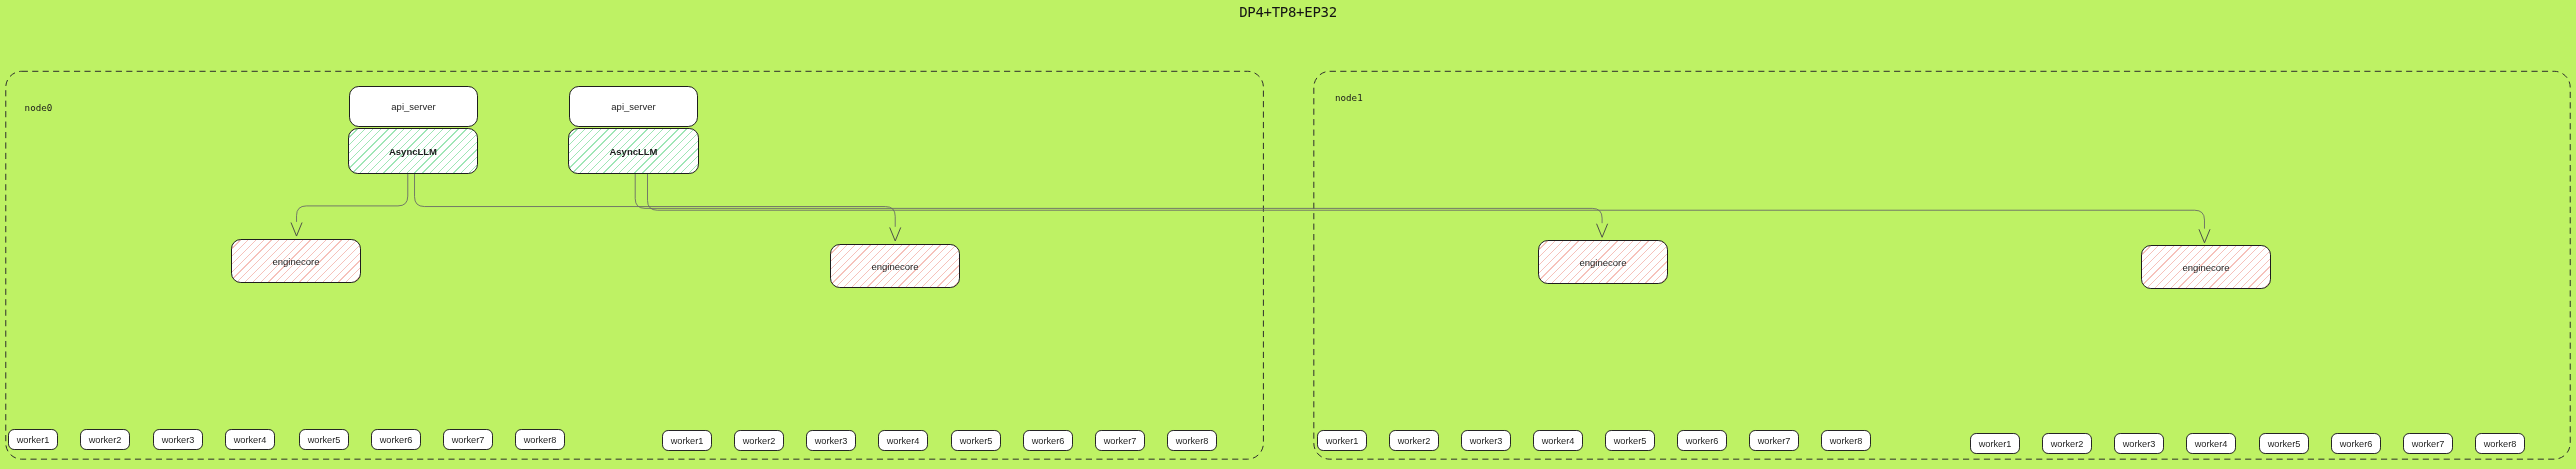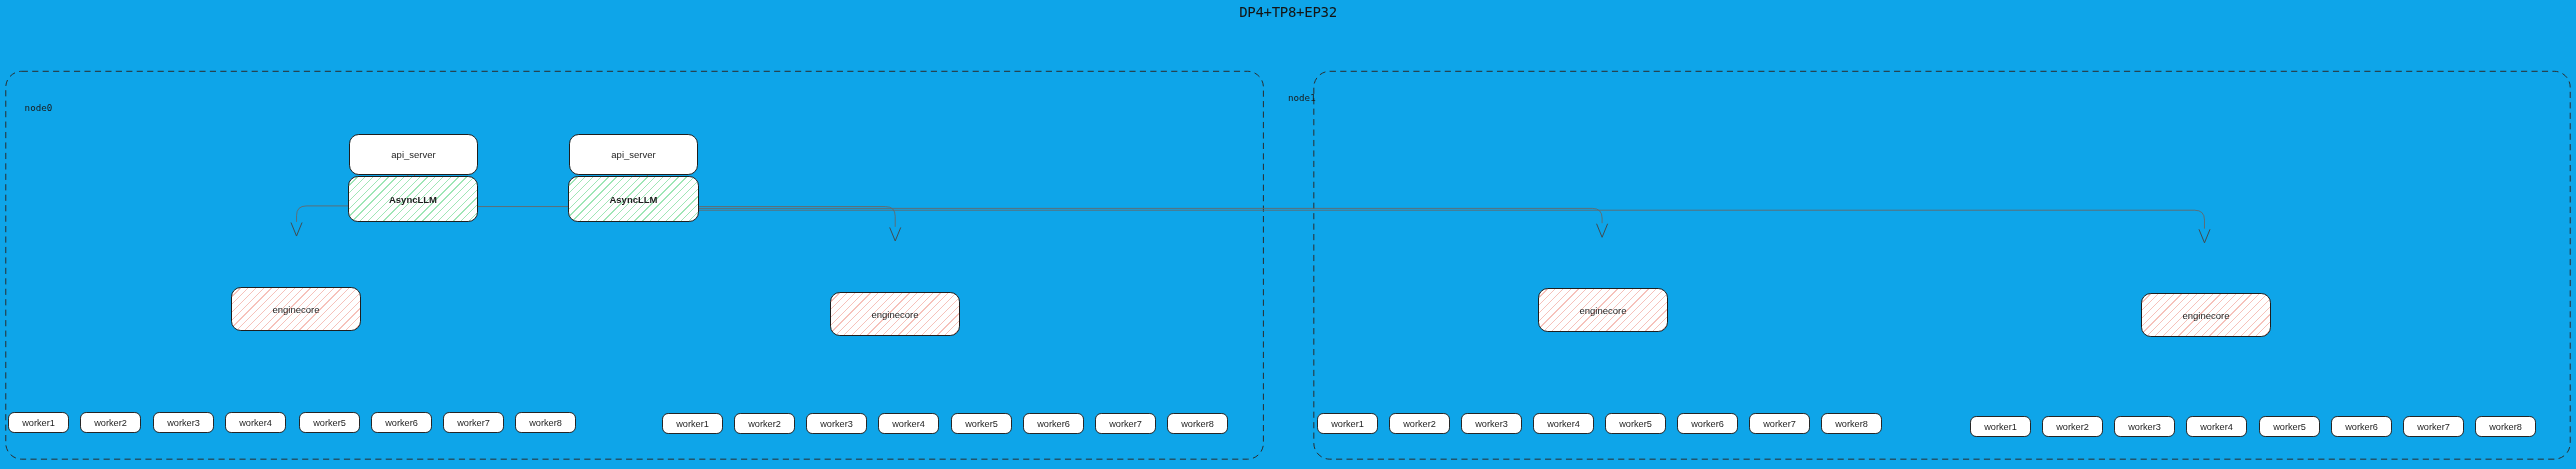--- a/index.html
+++ b/index.html
@@ -4,53 +4,53 @@
 <style>
   :root{
     --green-hatch:#9fe6b6;
     --red-hatch:#f6c2bb;
     --connector:#666666;
     --box-border:#1e1e1e;
     --node-border:#2b2b2b;
   }
   *{box-sizing:border-box;margin:0;padding:0;}
   body{background:#ffffff;font-family:"Liberation Sans",sans-serif;}
-  .canvas{position:relative;width:2576px;height:469px;background:#0ea5e9;overflow:hidden;}
+  .canvas{position:relative;width:2576px;height:469px;background:#bef264;overflow:hidden;}
   .title{
     position:absolute;left:0;right:0;top:3.7px;text-align:center;
     font-family:"DejaVu Sans Mono",monospace;font-size:14px;font-weight:500;
     color:#141414;letter-spacing:-0.3px;
   }
   .node-label{
     position:absolute;font-family:"DejaVu Sans Mono",monospace;
     font-size:9.2px;font-weight:500;color:#1b1b1b;
   }
   svg.overlay{position:absolute;left:0;top:0;width:2576px;height:469px;}
   .node-rect{fill:none;stroke:var(--node-border);stroke-width:1.6;stroke-dasharray:10 7;}
   .connector{fill:none;stroke:var(--connector);stroke-width:1.4;}
   .arrowhead{fill:none;stroke:#444444;stroke-width:1.5;stroke-linejoin:miter;}
   .box{
     position:absolute;display:flex;align-items:center;justify-content:center;
     border:1.2px solid var(--box-border);border-radius:9.8px;background:#ffffff;
-    font-size:9.5px;color:#1c1c1c;margin-top:48px;
+    font-size:9.5px;color:#1c1c1c;
   }
   .hatch-green{
     background-color:#ffffff;
     background-image:repeating-linear-gradient(135deg,var(--green-hatch) 0 1px,transparent 1px 5.5px);
     font-weight:bold;
   }
   .hatch-red{
     background-color:#ffffff;
     background-image:repeating-linear-gradient(135deg,var(--red-hatch) 0 0.9px,transparent 0.9px 5.5px);
   }
   .worker{
-    position:absolute;width:61px;height:21px;
+    position:absolute;width:50px;height:21px;
     display:flex;align-items:center;justify-content:center;
     border:1.2px solid #252525;border-radius:6.2px;background:#ffffff;
-    font-size:9.2px;color:#1c1c1c;
+    font-size:9.2px;color:#1c1c1c;margin-top:17px;
   }
 </style>
 </head>
 <body>
 
 <div class="canvas">
 
   <svg class="overlay" viewBox="0 0 4188 763" xmlns="http://www.w3.org/2000/svg">
 
     <rect class="node-rect" x="8" y="116" width="2046" height="631" rx="26"></rect>
@@ -65,21 +65,21 @@
     <path class="connector" d="M 1032 282 V 323 Q 1032 339 1048 339 H 2589 Q 2605 339 2605 355 V 363"></path>
     <polyline class="arrowhead" points="2596,364 2605,386 2614,364"></polyline>
 
     <path class="connector" d="M 1052 282 V 326 Q 1052 342 1068 342 H 3569 Q 3585 342 3585 358 V 372"></path>
     <polyline class="arrowhead" points="3576,373 3585,395 3594,373"></polyline>
   </svg>
 
   <div class="title">DP4+TP8+EP32</div>
 
   <div class="node-label" style="left:24.6px;top:102px">node0</div>
-  <div class="node-label" style="left:1288px;top:92px">node1</div>
+  <div class="node-label" style="left:1335px;top:92px">node1</div>
 
   <div class="box" style="left:349px;top:86px;width:129px;height:41px">api_server</div>
   <div class="box hatch-green" style="left:348px;top:128px;width:130px;height:46px">AsyncLLM</div>
 
   <div class="box" style="left:569px;top:86px;width:129px;height:41px">api_server</div>
   <div class="box hatch-green" style="left:568px;top:128px;width:131px;height:46px">AsyncLLM</div>
 
   <div class="box hatch-red" style="left:231px;top:239px;width:130px;height:44px">enginecore</div>
   <div class="box hatch-red" style="left:830px;top:244px;width:130px;height:44px">enginecore</div>
   <div class="box hatch-red" style="left:1538px;top:240px;width:130px;height:44px">enginecore</div>

